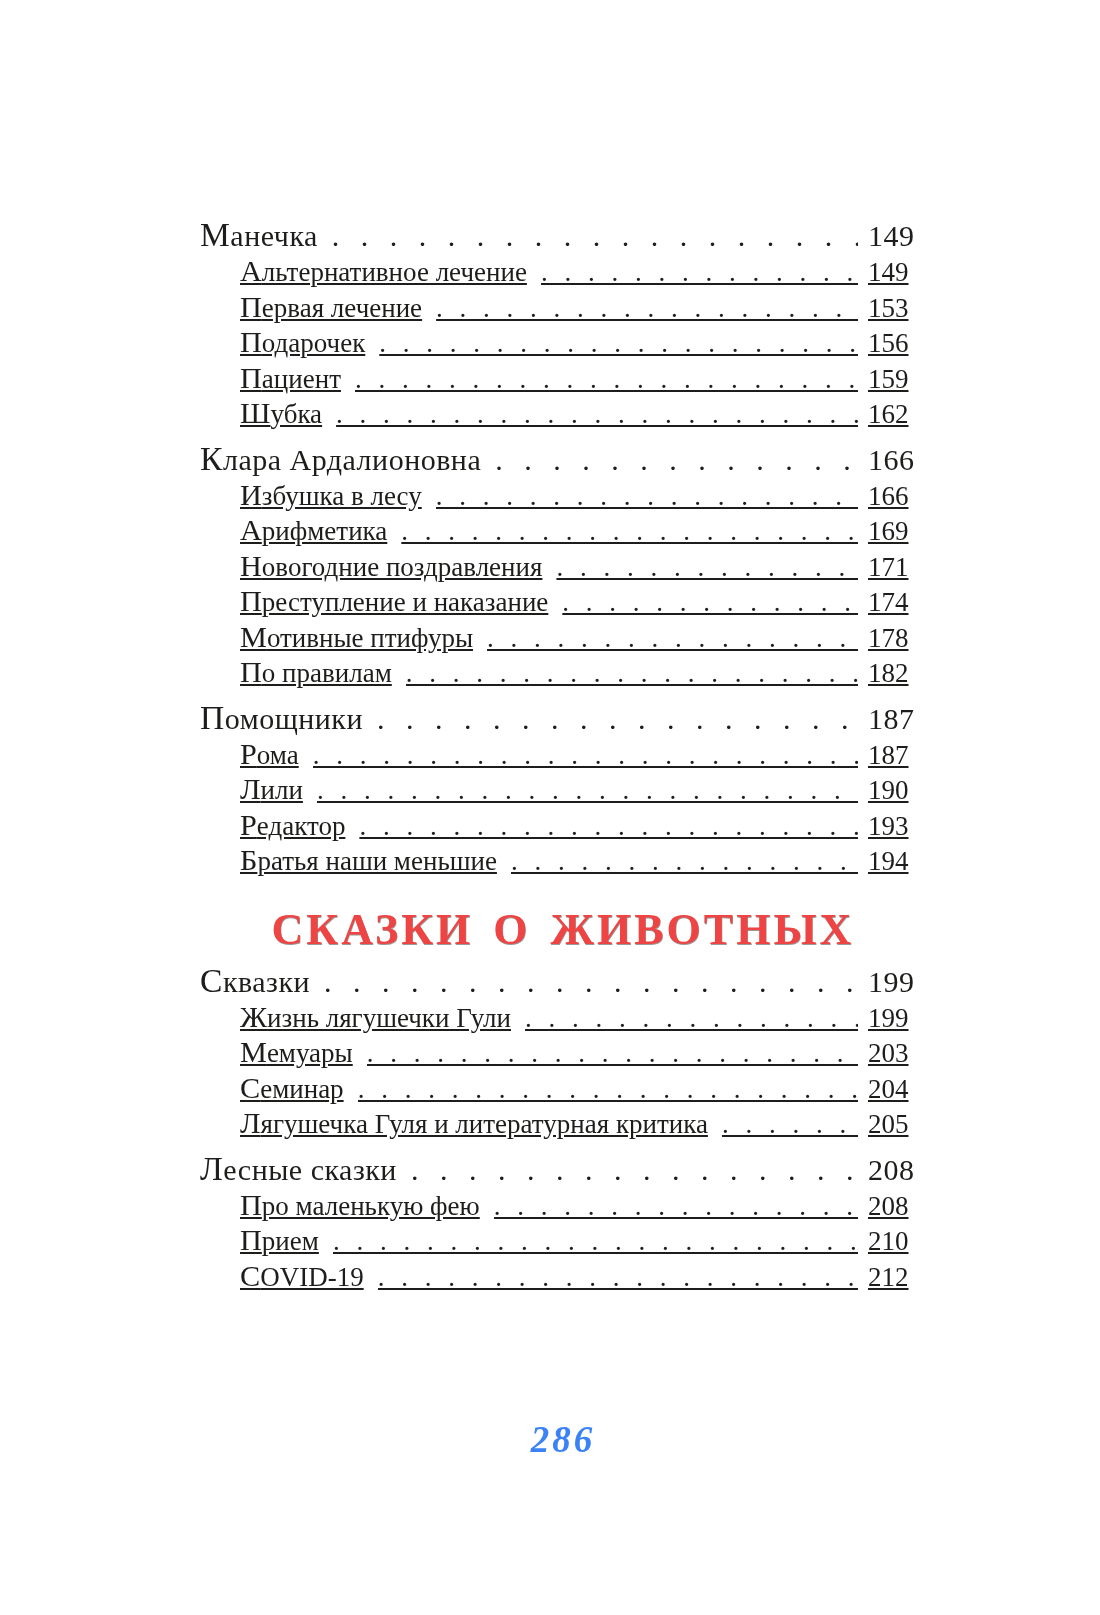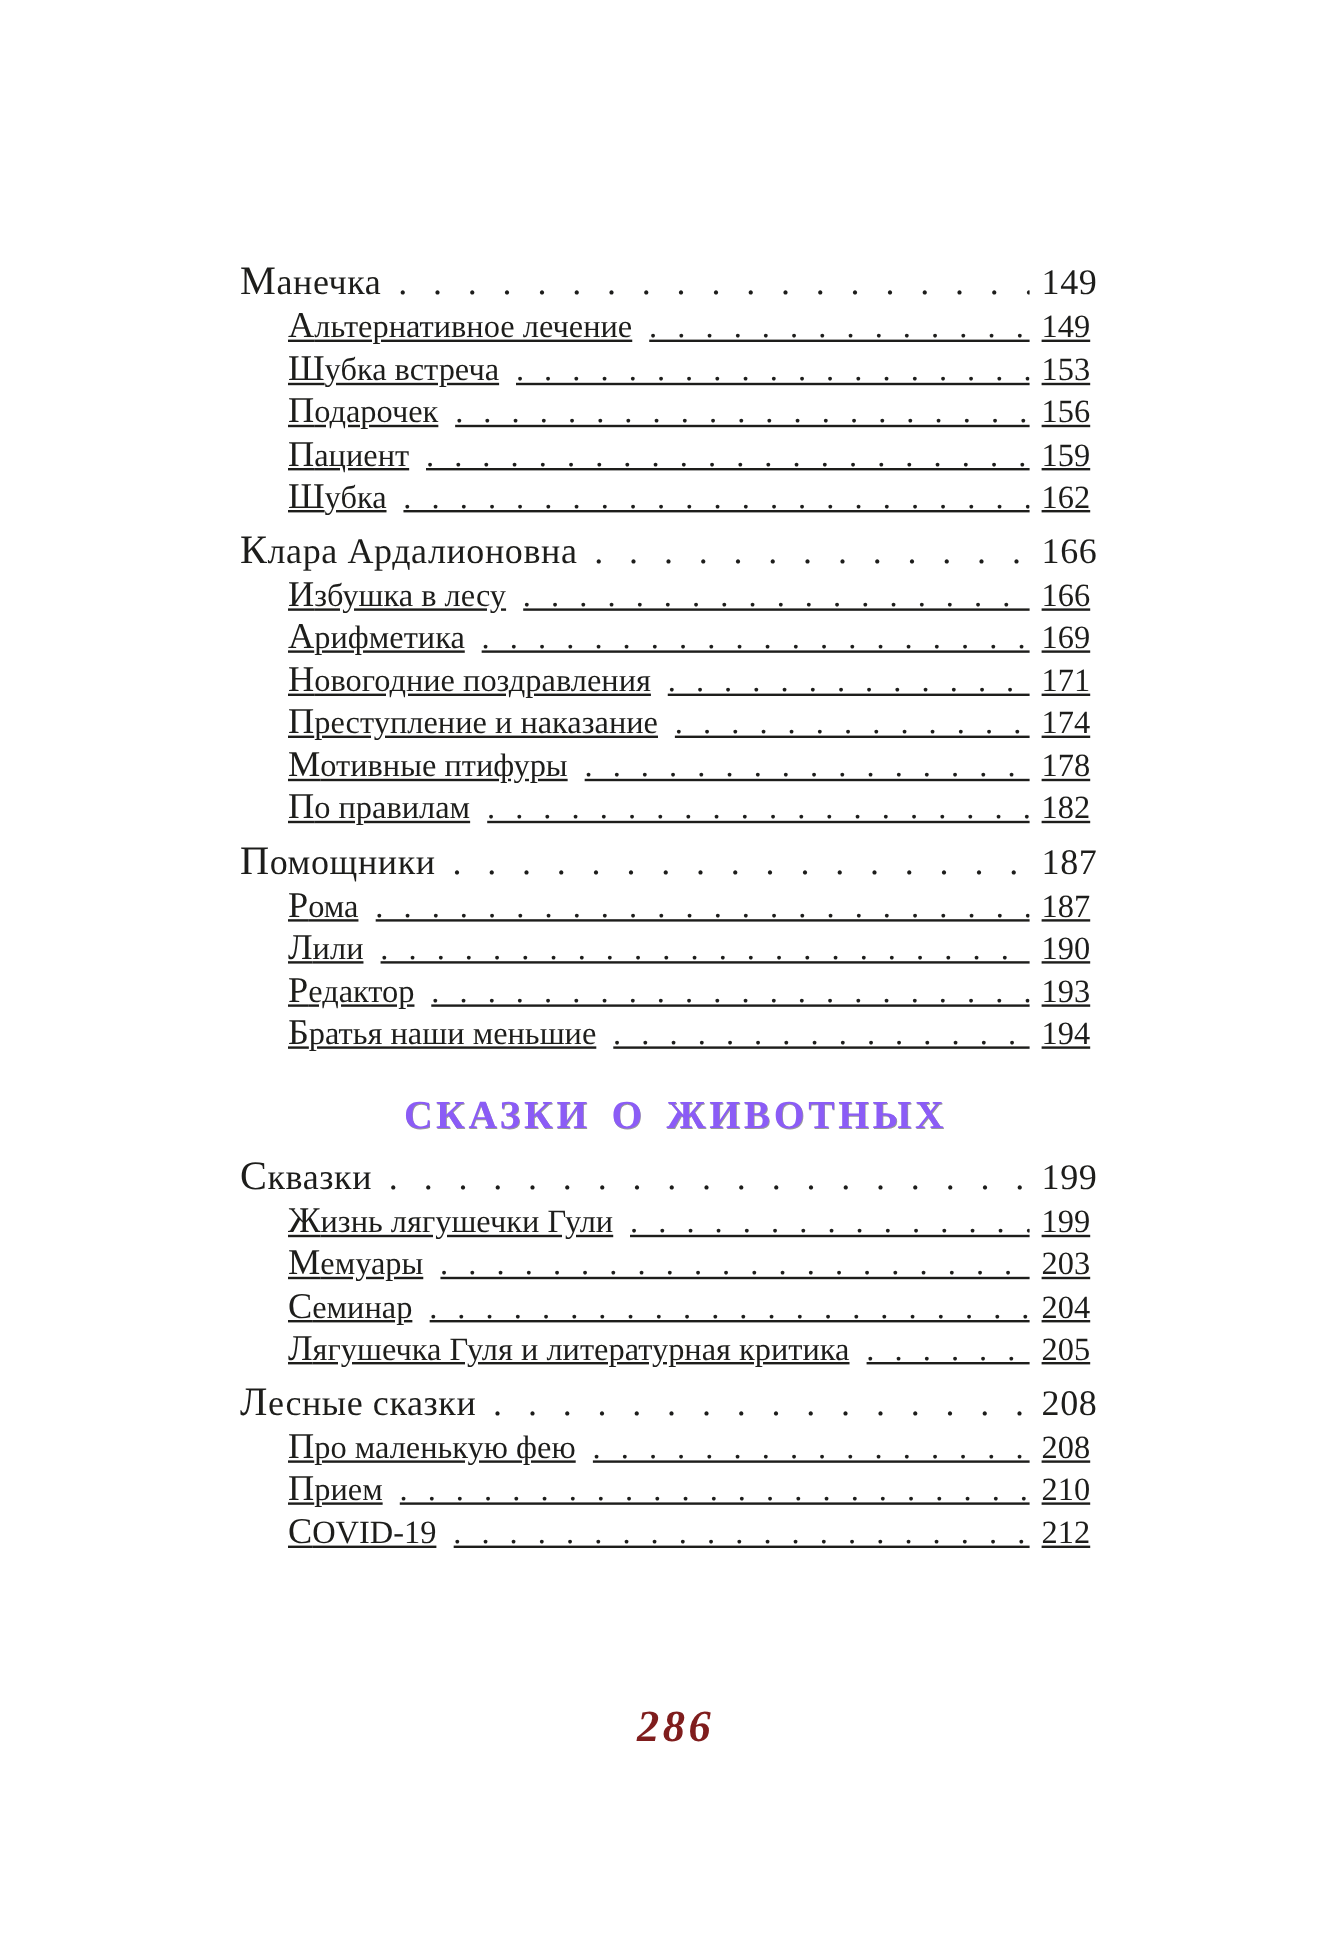--- a/index.html
+++ b/index.html
@@ -60,58 +60,58 @@
     letter-spacing: 7px;
   }
   .pagenum {
     flex: 0 0 auto;
     min-width: 58px;
     text-align: left;
   }
   .section-heading {
     text-align: center;
     font-weight: bold;
-    font-size: 33px;
+    font-size: 44px;
     line-height: 40px;
-    color: #8b5cf6;
+    color: #ef4444;
     letter-spacing: 3px;
     word-spacing: 6px;
     margin-top: 31px;
     margin-bottom: 13px;
     text-shadow: 0.5px 0.5px 0 #9a9a9a;
   }
   .page-footer {
     position: absolute;
     left: 200px;
     top: 1418px;
     width: 726px;
     text-align: center;
     font-style: italic;
     font-weight: bold;
     font-size: 37px;
-    color: #7f1d1d;
+    color: #3b82f6;
     letter-spacing: 3px;
   }
 </style>
 </head>
 <body>
 
 <div class="toc-wrap">
     <div class="row chapter">
       <span class="title">Манечка</span>
       <span class="leader"></span>
       <span class="pagenum">149</span>
     </div>
     <div class="row entry">
       <span class="title">Альтернативное лечение</span>
       <span class="leader"></span>
       <span class="pagenum">149</span>
     </div>
     <div class="row entry">
-      <span class="title">Шубка встреча</span>
+      <span class="title">Первая лечение</span>
       <span class="leader"></span>
       <span class="pagenum">153</span>
     </div>
     <div class="row entry">
       <span class="title">Подарочек</span>
       <span class="leader"></span>
       <span class="pagenum">156</span>
     </div>
     <div class="row entry">
       <span class="title">Пациент</span>

